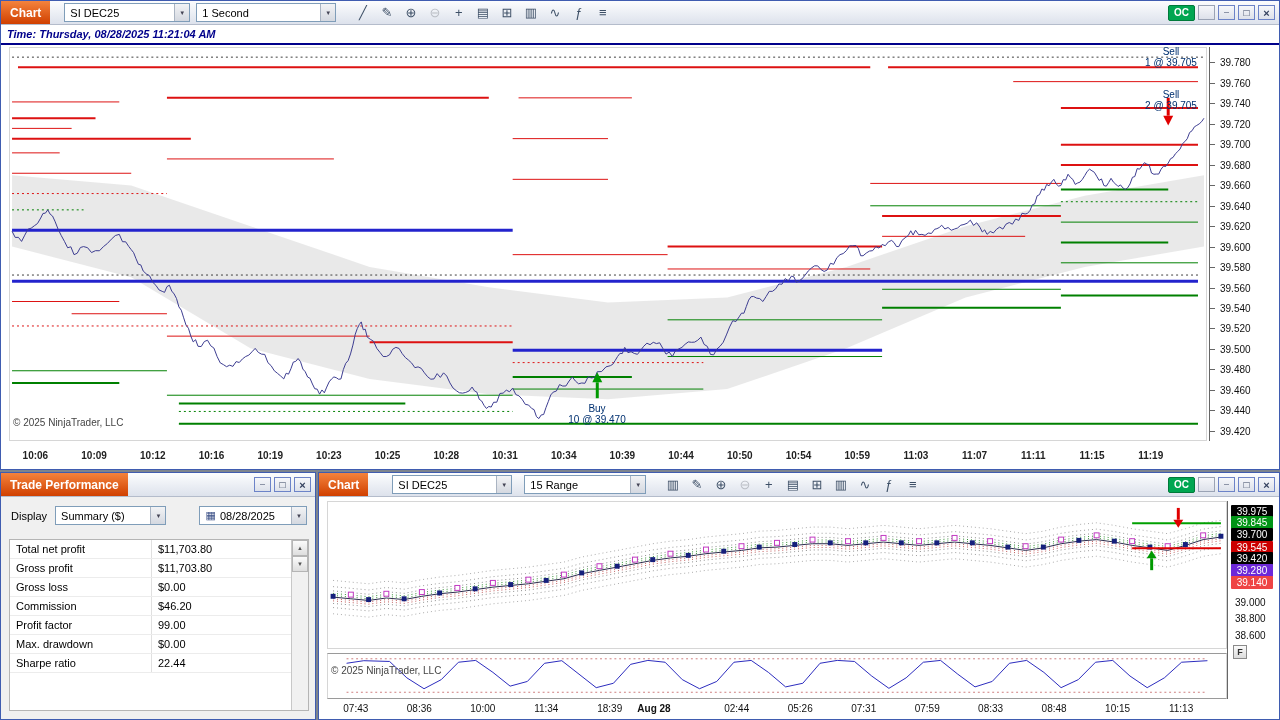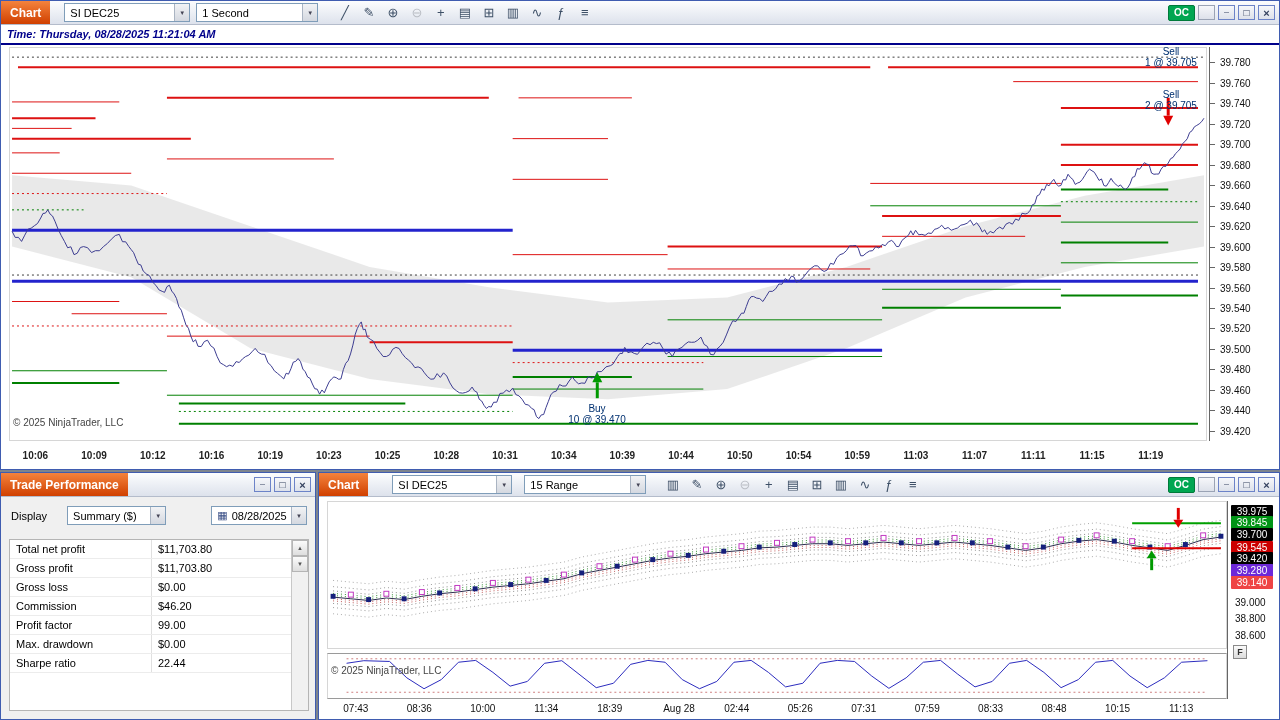--- a/index.html
+++ b/index.html
@@ -28,21 +28,21 @@
   #main-svg{position:absolute;left:8px;top:2px;border:1px solid #d6d6d6;background:#fff;}
   #main-yaxis{position:absolute;left:1208px;top:2px;width:70px;height:394px;border-left:1px solid #666;font-size:10px;color:#111;}
   #main-yaxis .yl{position:absolute;left:10px;}
   #main-yaxis .tick{position:absolute;left:0;width:5px;border-top:1px solid #666;}
   #main-xaxis{position:absolute;left:8px;top:400px;width:1198px;height:20px;font-size:10px;font-weight:bold;color:#222;}
   #main-xaxis span{position:absolute;transform:translateX(-50%);top:5px;white-space:nowrap;}
   .copyright{position:absolute;font-size:10px;color:#444;white-space:nowrap;}
   .ann{position:absolute;transform:translateX(-50%);text-align:center;font-size:10px;color:#003070;line-height:11px;white-space:nowrap;}
   
   #perf-body{position:relative;height:222px;background:#f0f0f0;}
-  .display-row{display:flex;align-items:center;gap:20px;padding:9px 8px 0 10px;font-size:11px;color:#000;}
+  .display-row{display:flex;align-items:center;gap:8px;padding:9px 8px 0 10px;font-size:11px;color:#000;}
   .perf-table{position:absolute;left:8px;top:42px;width:300px;height:172px;background:#fff;border:1px solid #b5b5b5;overflow:hidden;}
   .prow{display:flex;height:19px;align-items:center;border-bottom:1px solid #ececec;font-size:11px;color:#000;margin-right:17px;}
   .prow.phead{height:20px;background:#f1f1f1;border-bottom:1px solid #c8c8c8;}
   .pc{padding-left:6px;overflow:hidden;white-space:nowrap;}
   .pc.c1{width:142px;border-right:1px solid #e0e0e0;align-self:stretch;display:flex;align-items:center;}
   .pc.c2{flex:1;}
   .vsb{position:absolute;right:0;top:0;bottom:0;width:17px;background:#f1f1f1;border-left:1px solid #c8c8c8;}
   .sb-btn{width:16px;height:16px;border:1px solid #b5b5b5;background:linear-gradient(#fbfbfb,#dedede);display:flex;align-items:center;justify-content:center;font-size:6px;color:#555;}
   .sb-btn.up::before{content:"▲";}
   .sb-btn.down::before{content:"▼";}
@@ -60,21 +60,21 @@
 </head>
 <body>
 
 <div class="window" id="win-top" style="left:0;top:0;width:1280px;height:470px;">
   <div class="titlebar">
     <div class="title-tab">Chart</div>
     <div class="combo" style="width:126px;margin-left:8px;">
         <span>SI DEC25</span>
         <span class="arrow"></span>
       </div>
-    <div class="combo" style="width:122px;">
+    <div class="combo" style="width:140px;">
         <span>1 Second</span>
         <span class="arrow"></span>
       </div>
     <div class="toolbar" id="tb-top">
         <span class="tb-icon">╱</span>
         <span class="tb-icon">✎</span>
         <span class="tb-icon">⊕</span>
         <span class="tb-icon dim">⊖</span>
         <span class="tb-icon">+</span>
         <span class="tb-icon">▤</span>
@@ -415,21 +415,21 @@
         <div class="pricebox plain" style="top:86.5px">39.000</div>
         <div class="pricebox plain" style="top:103.4px">38.800</div>
         <div class="pricebox plain" style="top:120.4px">38.600</div>
       </div>
     <div id="bc-xaxis">
         <span style="left:28.8px">07:43</span>
         <span style="left:92.3px">08:36</span>
         <span style="left:155.8px">10:00</span>
         <span style="left:219.3px">11:34</span>
         <span style="left:282.7px">18:39</span>
-        <span style="left:352px;font-weight:normal">Aug 28</span>
+        <span style="left:327px;font-weight:bold">Aug 28</span>
         <span style="left:409.7px">02:44</span>
         <span style="left:473.2px">05:26</span>
         <span style="left:536.7px">07:31</span>
         <span style="left:600.2px">07:59</span>
         <span style="left:663.6px">08:33</span>
         <span style="left:727.1px">08:48</span>
         <span style="left:790.6px">10:15</span>
         <span style="left:854.1px">11:13</span>
       </div>
     <div class="copyright" style="left:12px;top:168px;">© 2025 NinjaTrader, LLC</div>

